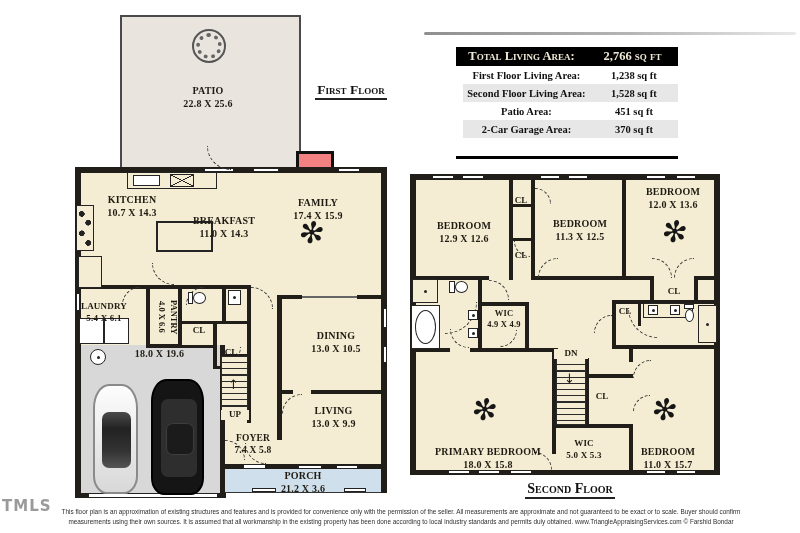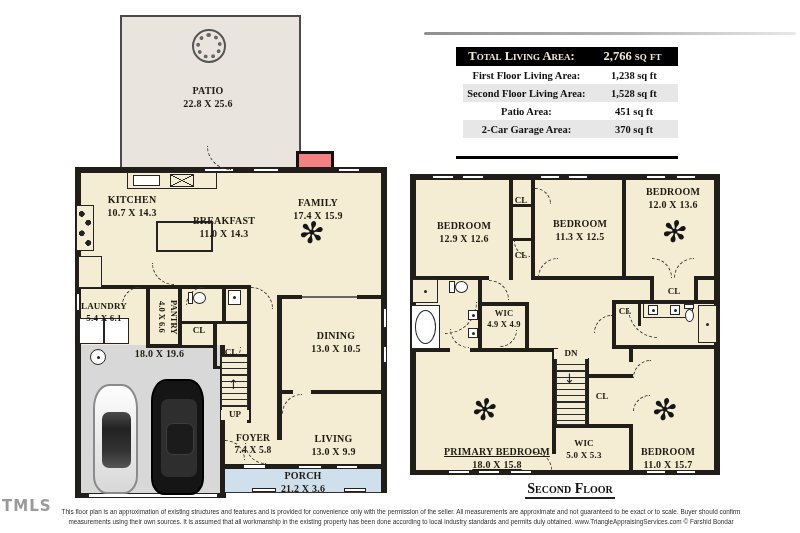--- a/index.html
+++ b/index.html
@@ -85,20 +85,21 @@
       <div class="c1">Patio Area:</div>
       <div class="c2">451 sq ft</div>
     </div>
     <div class="row">
       <div class="c1">2-Car Garage Area:</div>
       <div class="c2">370 sq ft</div>
     </div>
   </div>
   <div class="tbl-bottom" style="left:456px;top:156px;width:222px;height:3px;"></div>
 
+  <div class="fheading" style="left:296px;top:82px;width:110px;font-size:13.5px;"><span>First Floor</span></div>
 
   <div class="patio" style="left:120px;top:15px;width:177px;height:155px;"></div>
   <div class="medal" style="left:192px;top:29px;width:30px;height:30px;">
       <i></i>
     </div>
   <div class="rm" style="left:158px;top:84px;width:100px;">
     <span>PATIO</span>
     <span>22.8 X 25.6</span>
   </div>
 
@@ -212,21 +213,21 @@
   </div>
   <div class="sm" style="left:186px;top:326px;width:26px;">CL</div>
   <div class="sm" style="left:216px;top:348px;width:30px;">CL</div>
   <div class="rm" style="left:92px;top:347px;width:135px;">
     <span>18.0 X 19.6</span>
   </div>
   <div class="rm" style="left:300px;top:329px;width:72px;">
     <span>DINING</span>
     <span>13.0 X 10.5</span>
   </div>
-  <div class="rm" style="left:297px;top:432px;width:73px;">
+  <div class="rm" style="left:297px;top:404px;width:73px;">
     <span>LIVING</span>
     <span>13.0 X 9.9</span>
   </div>
   <div class="rm" style="left:224px;top:432px;width:58px;font-size:9.5px;">
     <span>FOYER</span>
     <span>7.4 X 5.8</span>
   </div>
   <div class="rm" style="left:264px;top:469px;width:78px;">
     <span>PORCH</span>
     <span>21.2 X 3.6</span>
@@ -333,21 +334,21 @@
   <div class="sm" style="left:612px;top:307px;width:26px;">CL</div>
   <div class="sm" style="left:589px;top:392px;width:26px;">CL</div>
   <div class="rm" style="left:481px;top:308px;width:46px;font-size:8.5px;">
     <span>WIC</span>
     <span>4.9 X 4.9</span>
   </div>
   <div class="rm" style="left:556px;top:438px;width:56px;font-size:9px;">
     <span>WIC</span>
     <span>5.0 X 5.3</span>
   </div>
-  <div class="rm" style="left:432px;top:445px;width:130px;text-decoration:underline;">
+  <div class="rm" style="left:423px;top:445px;width:130px;">
     <span>PRIMARY BEDROOM</span>
     <span>18.0 X 15.8</span>
   </div>
   <div class="fan" style="left:472px;top:395px;">✻</div>
   <div class="rm" style="left:628px;top:445px;width:80px;">
     <span>BEDROOM</span>
     <span>11.0 X 15.7</span>
   </div>
   <div class="fan" style="left:652px;top:395px;">✻</div>
 

